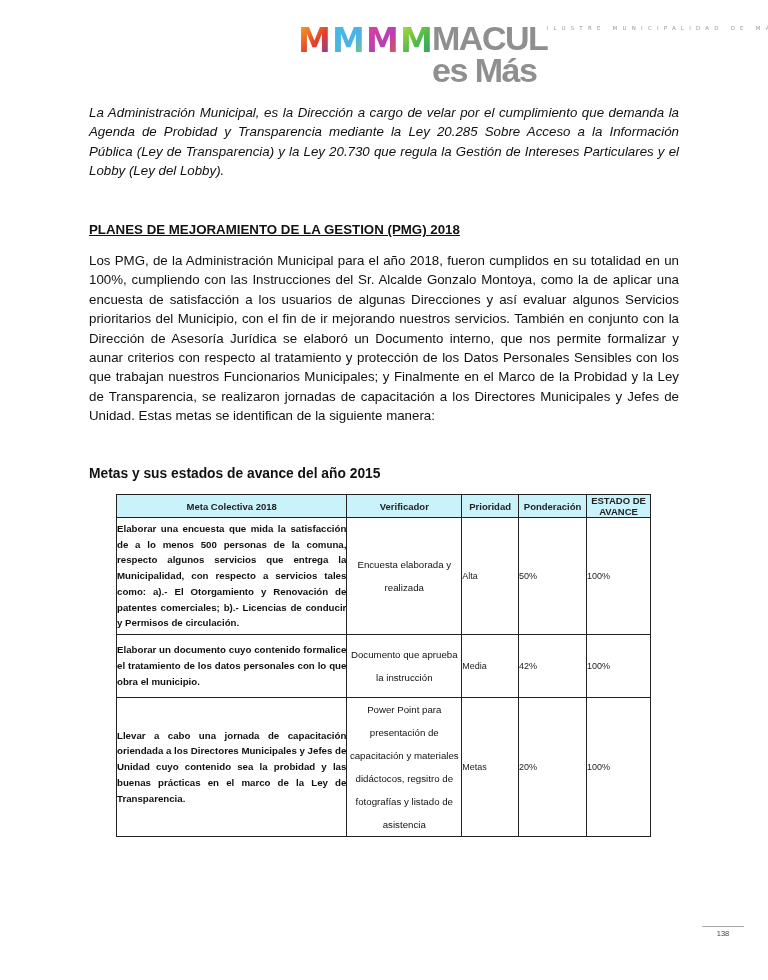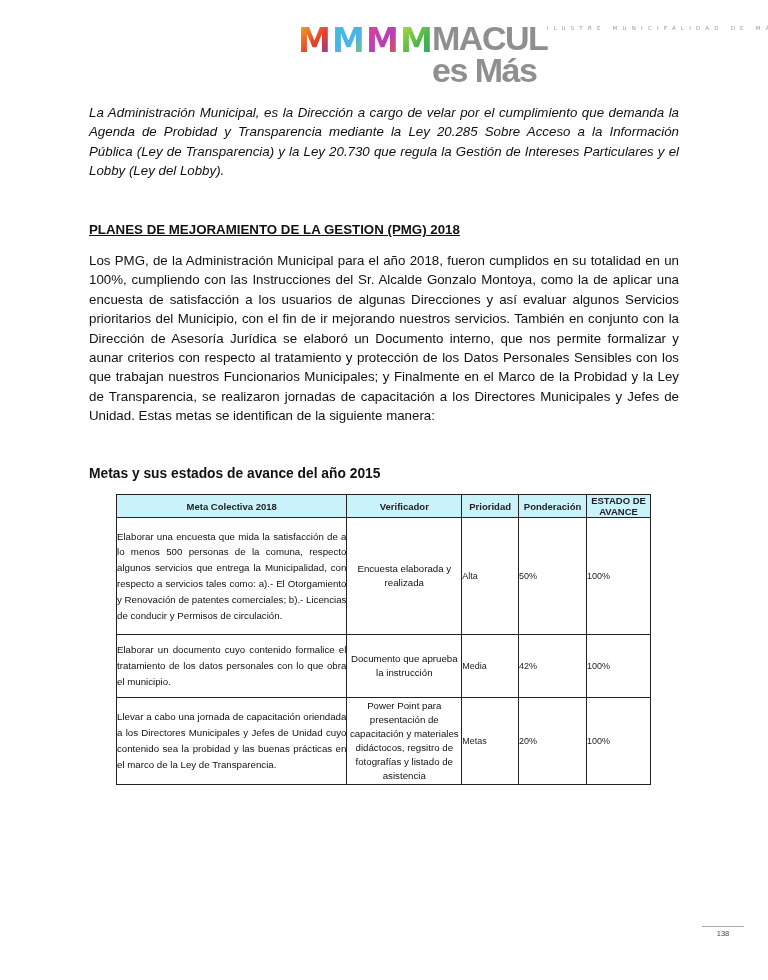--- a/index.html
+++ b/index.html
@@ -20,22 +20,22 @@
   .p1 { top:103px;font-style:italic; }
   .heading { position:absolute; left:89px; top:222px; font-family:"Liberation Sans", sans-serif; font-weight:bold; font-size:13.3px; text-decoration:underline; color:#111;text-align:right; }
   .p2 { top:251px; }
   .subheading { position:absolute; left:89px; top:466px; font-family:"Liberation Sans", sans-serif; font-weight:bold; font-size:13.8px; color:#111; }
 
   table.metas { position:absolute; left:116px; top:494px; width:535px; border-collapse:collapse; font-family:"Liberation Sans", sans-serif; }
   table.metas th, table.metas td { border:1.2px solid #222; padding:0; vertical-align:middle; }
   table.metas th { background:#c9f2fb; font-weight:bold; font-size:9.5px; color:#222; height:22px; text-align:center; line-height:11px; }
   th.ponderacion { font-size:7.6px; }
   th.estado { font-size:7.4px; }
-  td.meta { font-size:9.7px; line-height:15.8px; text-align:justify; padding:1px 3px 4px 3px; color:#111; }
-  td.verif { font-size:9.7px; line-height:14px; text-align:center; padding:0 3px; color:#111; }
+  td.meta { font-size:9.7px; line-height:15.8px; text-align:justify; padding:1px 3px 4px 3px; color:#111;font-weight:bold; }
+  td.verif { font-size:9.7px; line-height:23px; text-align:center; padding:0 3px; color:#111; }
   td.center { font-size:9px; text-align:left; color:#222; }
   tr.r1 td { height:116px; }
   tr.r2 td { height:62px; }
   tr.r3 td { height:86px; }
 
   .footer-line { position:absolute; left:702px; top:926px; width:42px; border-top:1px solid #aaaaaa; }
   .page-number { position:absolute; left:702px; top:929px; width:42px; text-align:center; font-family:"Liberation Sans", sans-serif; font-size:7.5px; color:#444; }
 </style>
 </head>
 <body>

